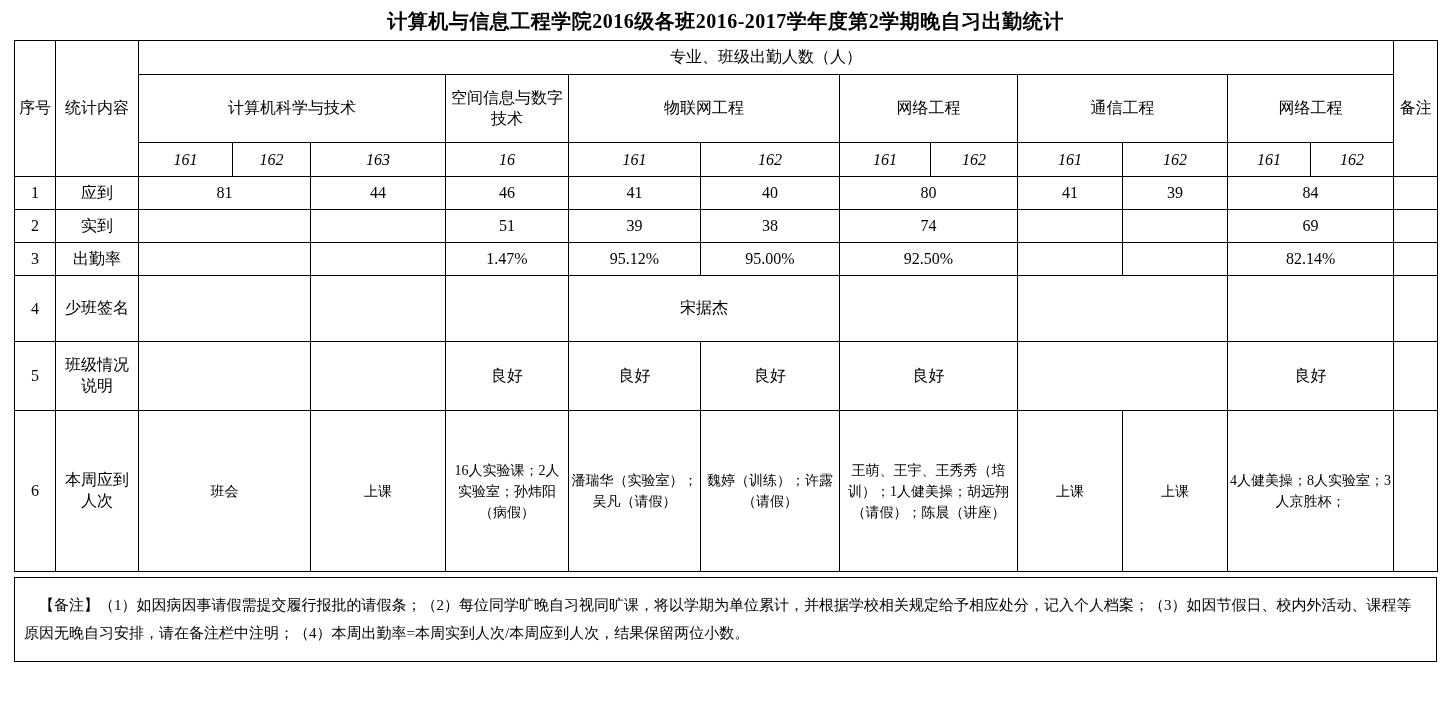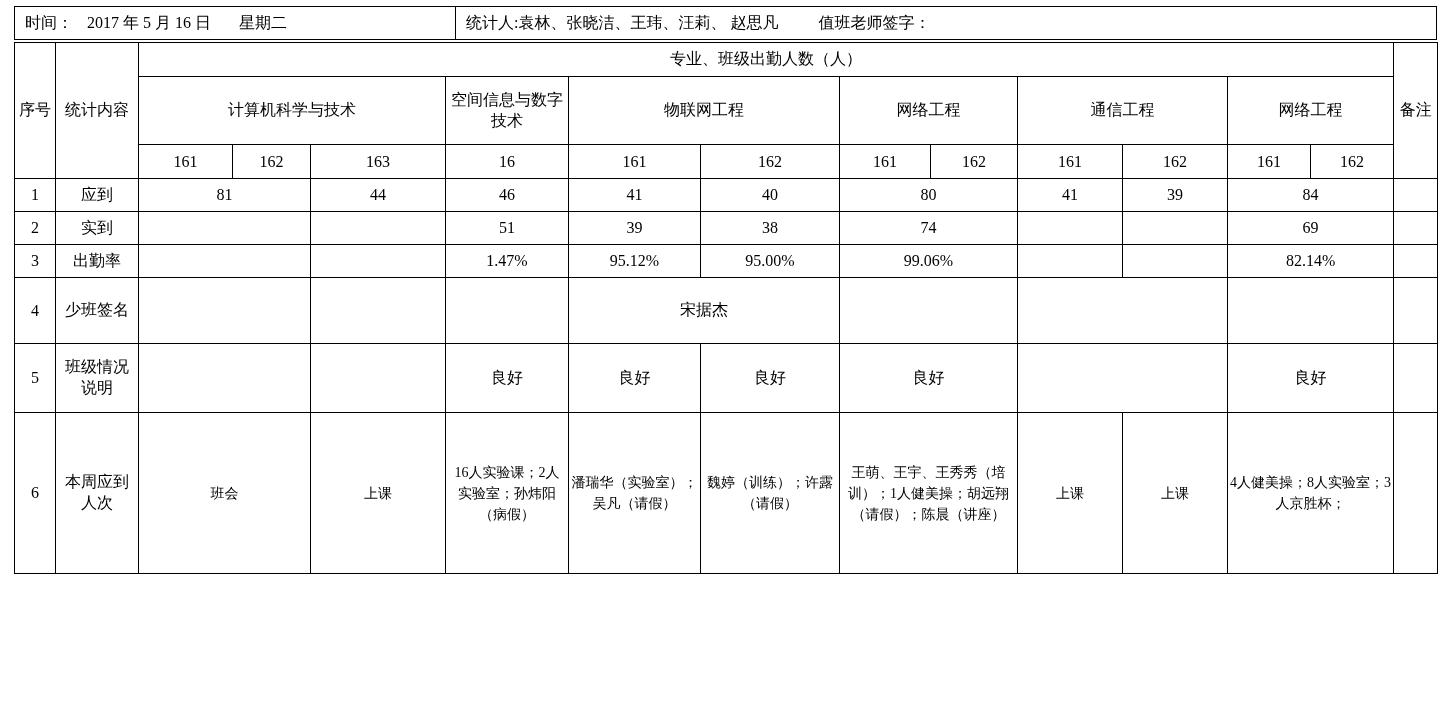--- a/index.html
+++ b/index.html
@@ -39,47 +39,37 @@
     border: 1px solid #000; text-align: center; vertical-align: middle;
     font-size: 16px; padding: 1px 2px; overflow: hidden; word-break: break-all;
   }
   tr.hr1 { height: 34px; }
   tr.hr2 { height: 68px; margin-top: 27px; }
   tr.hr3 { height: 34px; }
   tr.r-std { height: 33px; }
   tr.r4 { height: 66px; }
   tr.r5 { height: 69px; }
   tr.r6 { height: 161px; }
-  td.classnum { font-size: 15px; }
+  td.classnum { font-size: 15px; font-style: italic; }
   tr.r6 td.detail { font-size: 14px; line-height: 1.5; }
   td.lbl { font-size: 16px; }
   .footnote-box {
     margin-top: 5px; height: 85px; border: 1px solid #000;
     font-size: 15px; line-height: 1.85;
     padding: 14px 10px 0 9px; text-indent: 15px;
     text-align: left; word-break: break-all;
   }
 </style>
 </head>
 <body>
 
 <div class="page">
 
-
-  <div class="info-box">
-    <div class="info-left">
-      <span class="t-label">时间：</span>
-      <span class="t-value">2017 年 5 月 16 日</span>
-      <span class="t-weekday">星期二</span>
-    </div>
-    <div class="info-right">
-      <span>统计人:袁林、张晓洁、王玮、汪莉、 赵思凡</span>
-      <span class="sign">值班老师签字：</span>
-    </div>
-  </div>
+  <div class="title">计算机与信息工程学院2016级各班2016-2017学年度第2学期晚自习出勤统计</div>
+
 
   <table class="main">
     <colgroup>
       <col style="width:41px">
         <col style="width:83px">
       <col style="width:94px">
         <col style="width:78px">
         <col style="width:135px">
       <col style="width:123px">
       <col style="width:132px">
@@ -154,21 +144,21 @@
     </tr>
 
     <tr class="r-std">
       <td>3</td>
       <td class="lbl">出勤率</td>
       <td colspan="2"></td>
       <td></td>
       <td>1.47%</td>
       <td>95.12%</td>
       <td>95.00%</td>
-      <td colspan="2">99.06%</td>
+      <td colspan="2">92.50%</td>
       <td></td>
       <td></td>
       <td colspan="2">82.14%</td>
       <td></td>
     </tr>
 
     <tr class="r4">
       <td>4</td>
       <td class="lbl">少班签名</td>
       <td colspan="2"></td>
@@ -205,14 +195,15 @@
       <td class="detail">魏婷（训练）；许露（请假）</td>
       <td colspan="2" class="detail">王萌、王宇、王秀秀（培训）；1人健美操；胡远翔（请假）；陈晨（讲座）</td>
       <td class="detail">上课</td>
       <td class="detail">上课</td>
       <td colspan="2" class="detail">4人健美操；8人实验室；3人京胜杯；</td>
       <td class="detail"></td>
     </tr>
   </tbody>
     </table>
 
+  <div class="footnote-box">【备注】（1）如因病因事请假需提交履行报批的请假条；（2）每位同学旷晚自习视同旷课，将以学期为单位累计，并根据学校相关规定给予相应处分，记入个人档案；（3）如因节假日、校内外活动、课程等原因无晚自习安排，请在备注栏中注明；（4）本周出勤率=本周实到人次/本周应到人次，结果保留两位小数。</div>
 
 </div>
 
 </body></html>

